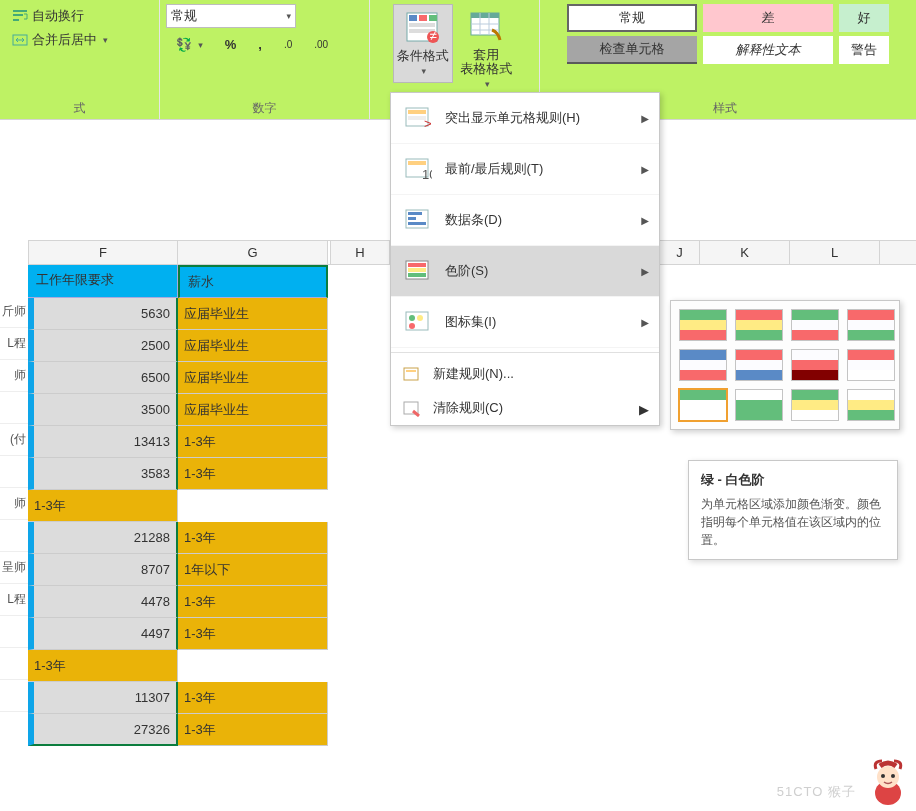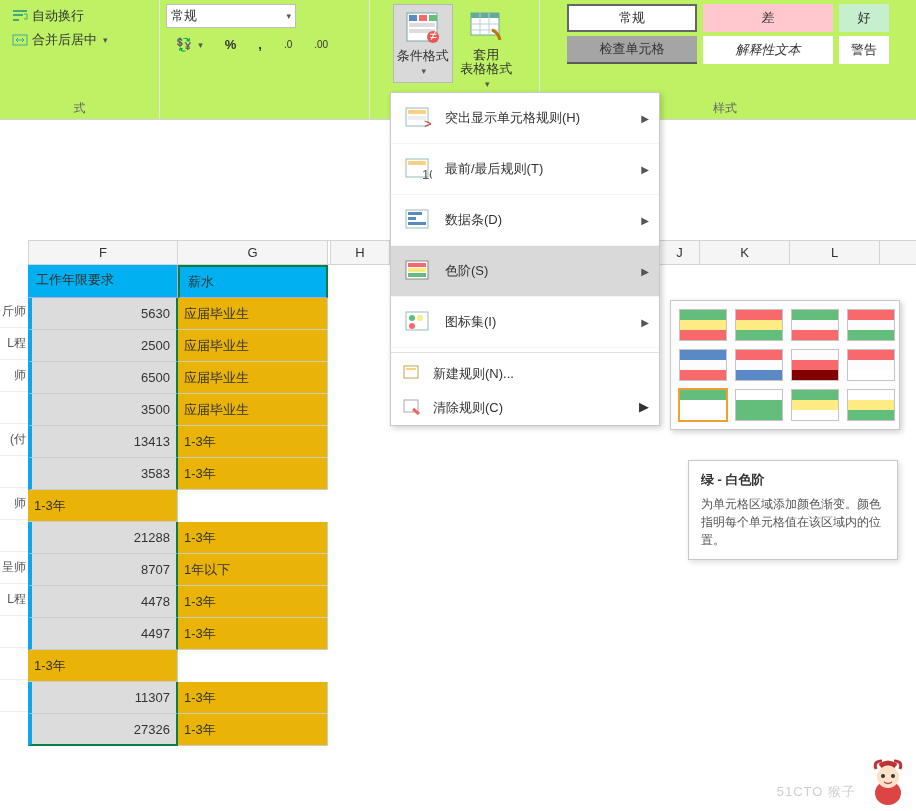--- a/index.html
+++ b/index.html
@@ -29,36 +29,36 @@
 
 .sheet-area{position:absolute;top:240px;left:0;width:390px}
 .col-heads{display:flex;border-top:1px solid #d4d4d4;border-bottom:1px solid #d4d4d4}
 .col-head{flex:0 0 150px;text-align:center;padding:4px 0;background:#f5f5f5;border-right:1px solid #d4d4d4;font-size:12px;color:#555}
 .col-head:first-child{border-left:1px solid #d4d4d4}
 .hdr-row{display:flex}
 .hdr-cell{flex:0 0 150px;background:#00b0f0;color:#fff;padding:6px 8px;border-right:1px solid #aad;border-bottom:1px solid #aad;font-size:14px}
 .data-rows{}
 .d-row{display:flex;height:32px}
 .cell{flex:0 0 150px;padding:4px 6px;border-right:1px solid #ccc;border-bottom:1px solid #ccc;display:flex;align-items:center}
-.cell.num{justify-content:flex-end;background:#dcdcdc;border-left:4px solid #0ea5e9;border-right:2px solid #0b7d3e}
+.cell.num{justify-content:flex-end;background:#dcdcdc;border-left:6px solid #0ea5e9;border-right:2px solid #0b7d3e}
 .col-f-top{border-top:2px solid #0b7d3e}
 .col-f-bot{border-bottom:2px solid #0b7d3e}
 .cell.txt{background:#eab308}
 .stub{height:32px;font-size:12px;display:flex;align-items:center;justify-content:flex-end;padding-right:2px;border-bottom:1px solid #eee;color:#555}
 .col-heads-ext{position:absolute;top:240px;left:330px;right:0;display:flex;border-top:1px solid #d4d4d4;border-bottom:1px solid #d4d4d4}
 .col-heads-ext .col-head{flex:0 0 90px}
 
 
 .cf-menu{position:absolute;top:92px;left:390px;width:270px;background:#fff;border:1px solid #c8c8c8;box-shadow:2px 2px 6px rgba(0,0,0,.2);z-index:5}
 .cf-item{display:flex;align-items:center;gap:12px;padding:12px 12px;cursor:pointer;border-bottom:1px solid #f4f4f4;position:relative}
 .cf-item.sel{background:#d9d9d9}
 .cf-item .sub-arrow{position:absolute;right:10px;font-size:10px;color:#555}
 .cf-item .cf-icon{width:30px;height:26px;display:flex;align-items:center;justify-content:center}
 .cf-sep{height:1px;background:#e0e0e0;margin:4px 0}
-.cf-small{display:flex;align-items:flex-start;gap:10px;padding:8px 12px;cursor:pointer}
+.cf-small{display:flex;align-items:flex-end;gap:10px;padding:8px 12px;cursor:pointer}
 
 
 .cs-panel{position:absolute;top:300px;left:670px;width:230px;background:#fdfdfd;border:1px solid #c8c8c8;box-shadow:2px 2px 6px rgba(0,0,0,.2);padding:8px;z-index:6}
 .cs-grid{display:grid;grid-template-columns:repeat(4,48px);gap:8px}
 .cs-swatch{width:48px;height:32px;border:1px solid #c4c4c4;display:flex;flex-direction:column;cursor:pointer}
 .cs-swatch.hover{outline:2px solid #f0a030;outline-offset:-1px;background:#fff8ee}
 .cs-bar{flex:1}
 
 .tt{position:absolute;top:460px;left:688px;width:210px;background:#fff;border:1px solid #c8c8c8;box-shadow:2px 2px 6px rgba(0,0,0,.15);padding:10px 12px;z-index:7}
 .tt-title{font-weight:bold;margin-bottom:6px}
@@ -117,20 +117,21 @@
       <span class="small-btn">
           <b>,</b>
         </span>
       <span class="small-btn">
           <span style="font-size:10px">.0</span>
         </span>
       <span class="small-btn">
           <span style="font-size:10px">.00</span>
         </span>
     </div>
+    <div class="grp-label">数字</div>
   </div>
 
   <div class="rib-group" style="width:170px">
     <div class="big-btn active">
       <div class="big-icon">
         <svg width="36" height="34">
             <rect x="2" y="2" width="30" height="28" fill="#fff" stroke="#7aa"></rect>
             <rect x="4" y="4" width="8" height="6" fill="#5a8ac6"></rect>
             <rect x="14" y="4" width="8" height="6" fill="#f8696b"></rect>
             <rect x="24" y="4" width="8" height="6" fill="#63be7b"></rect>

